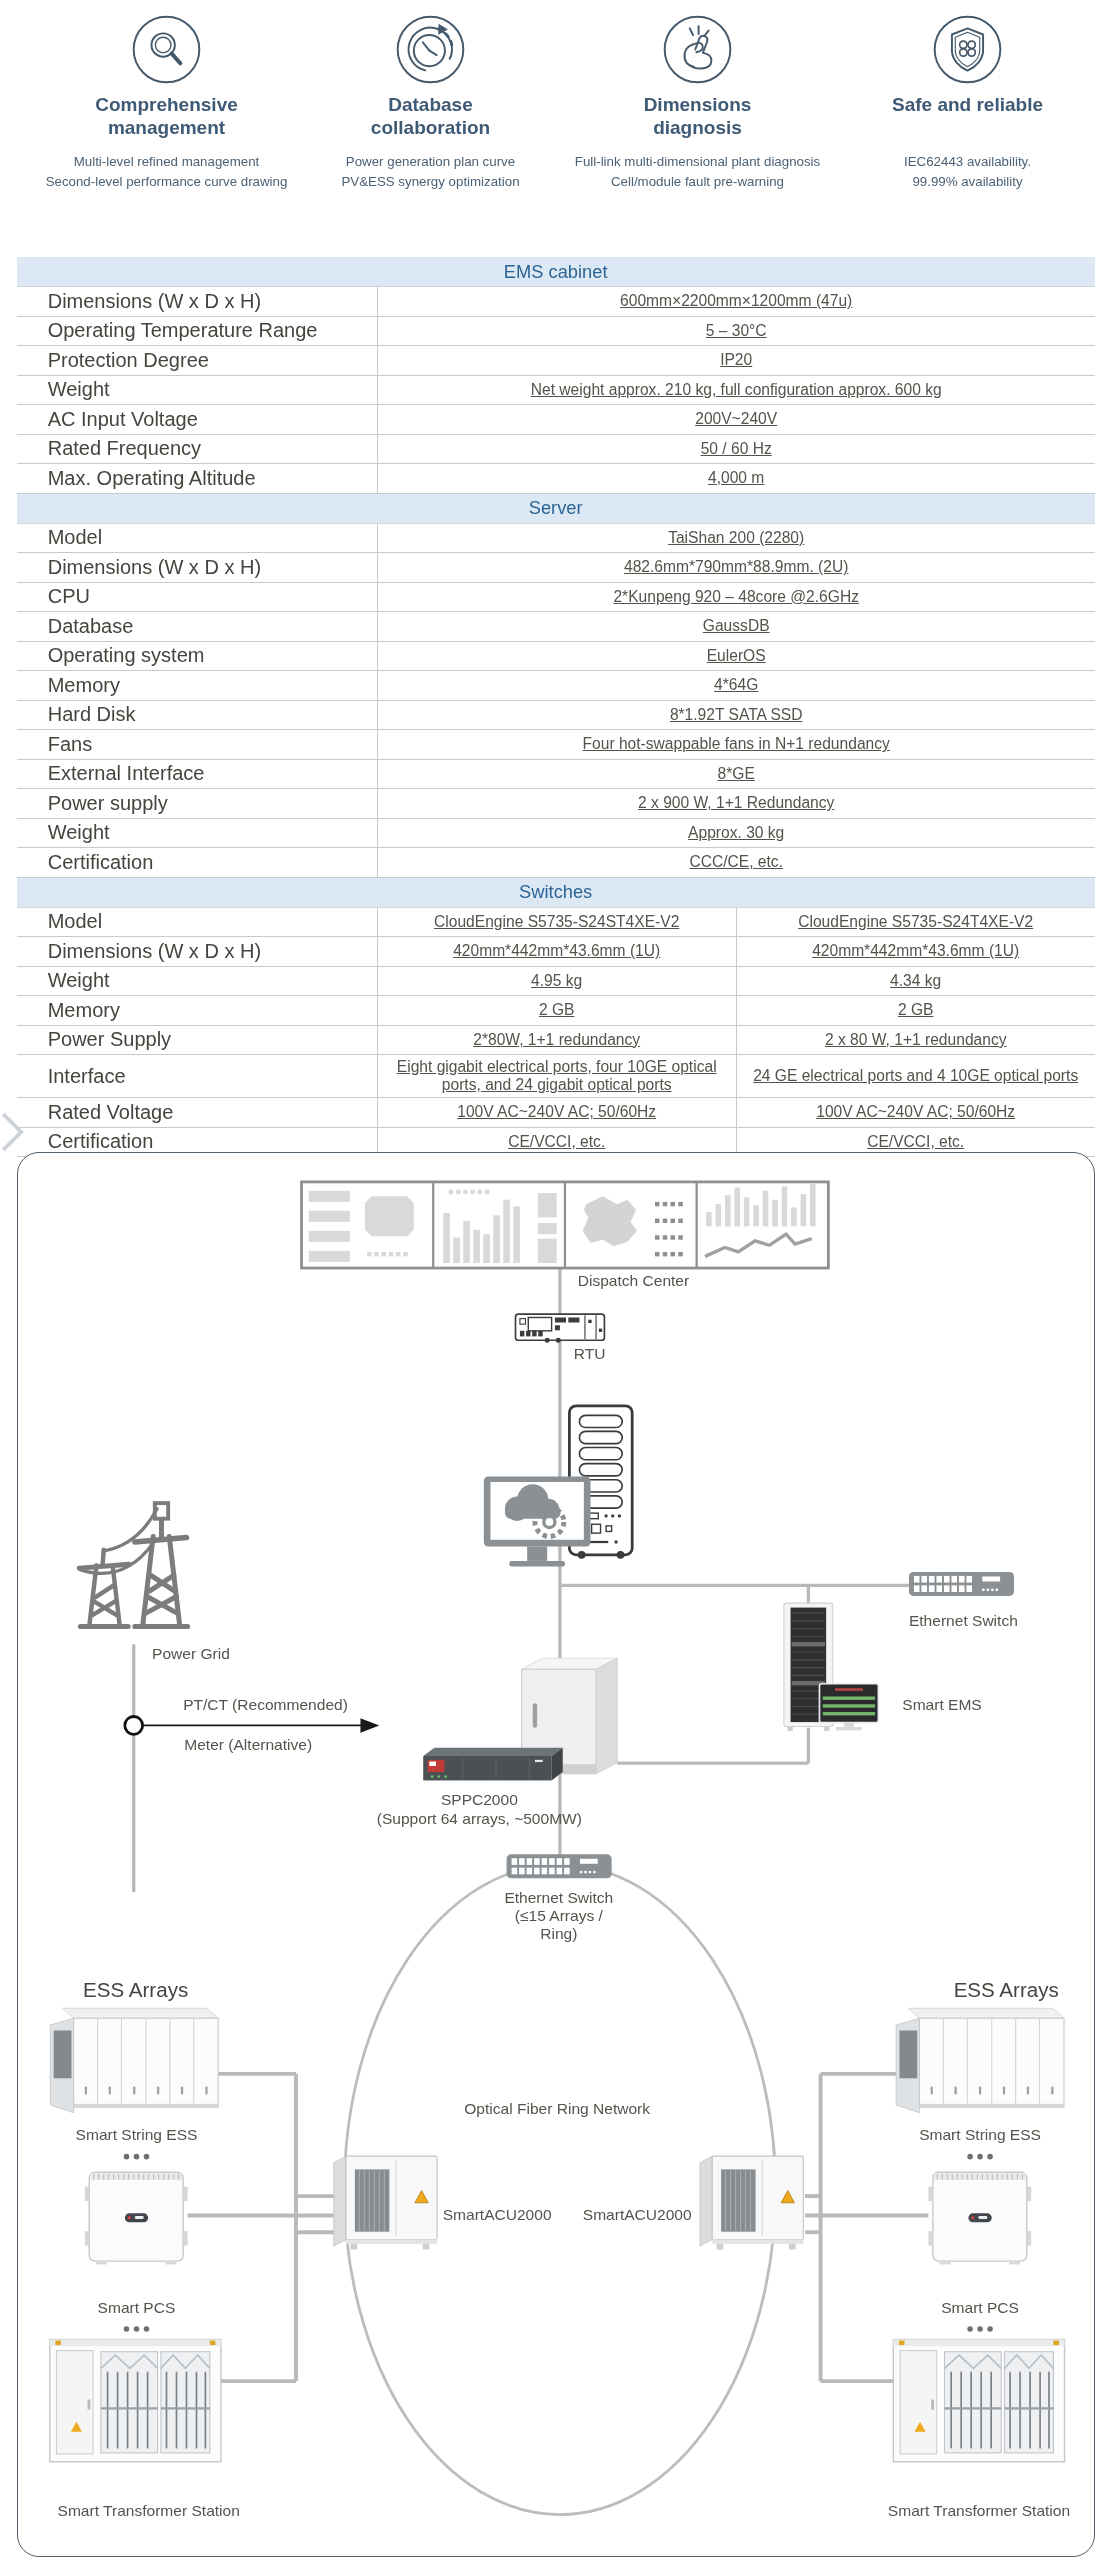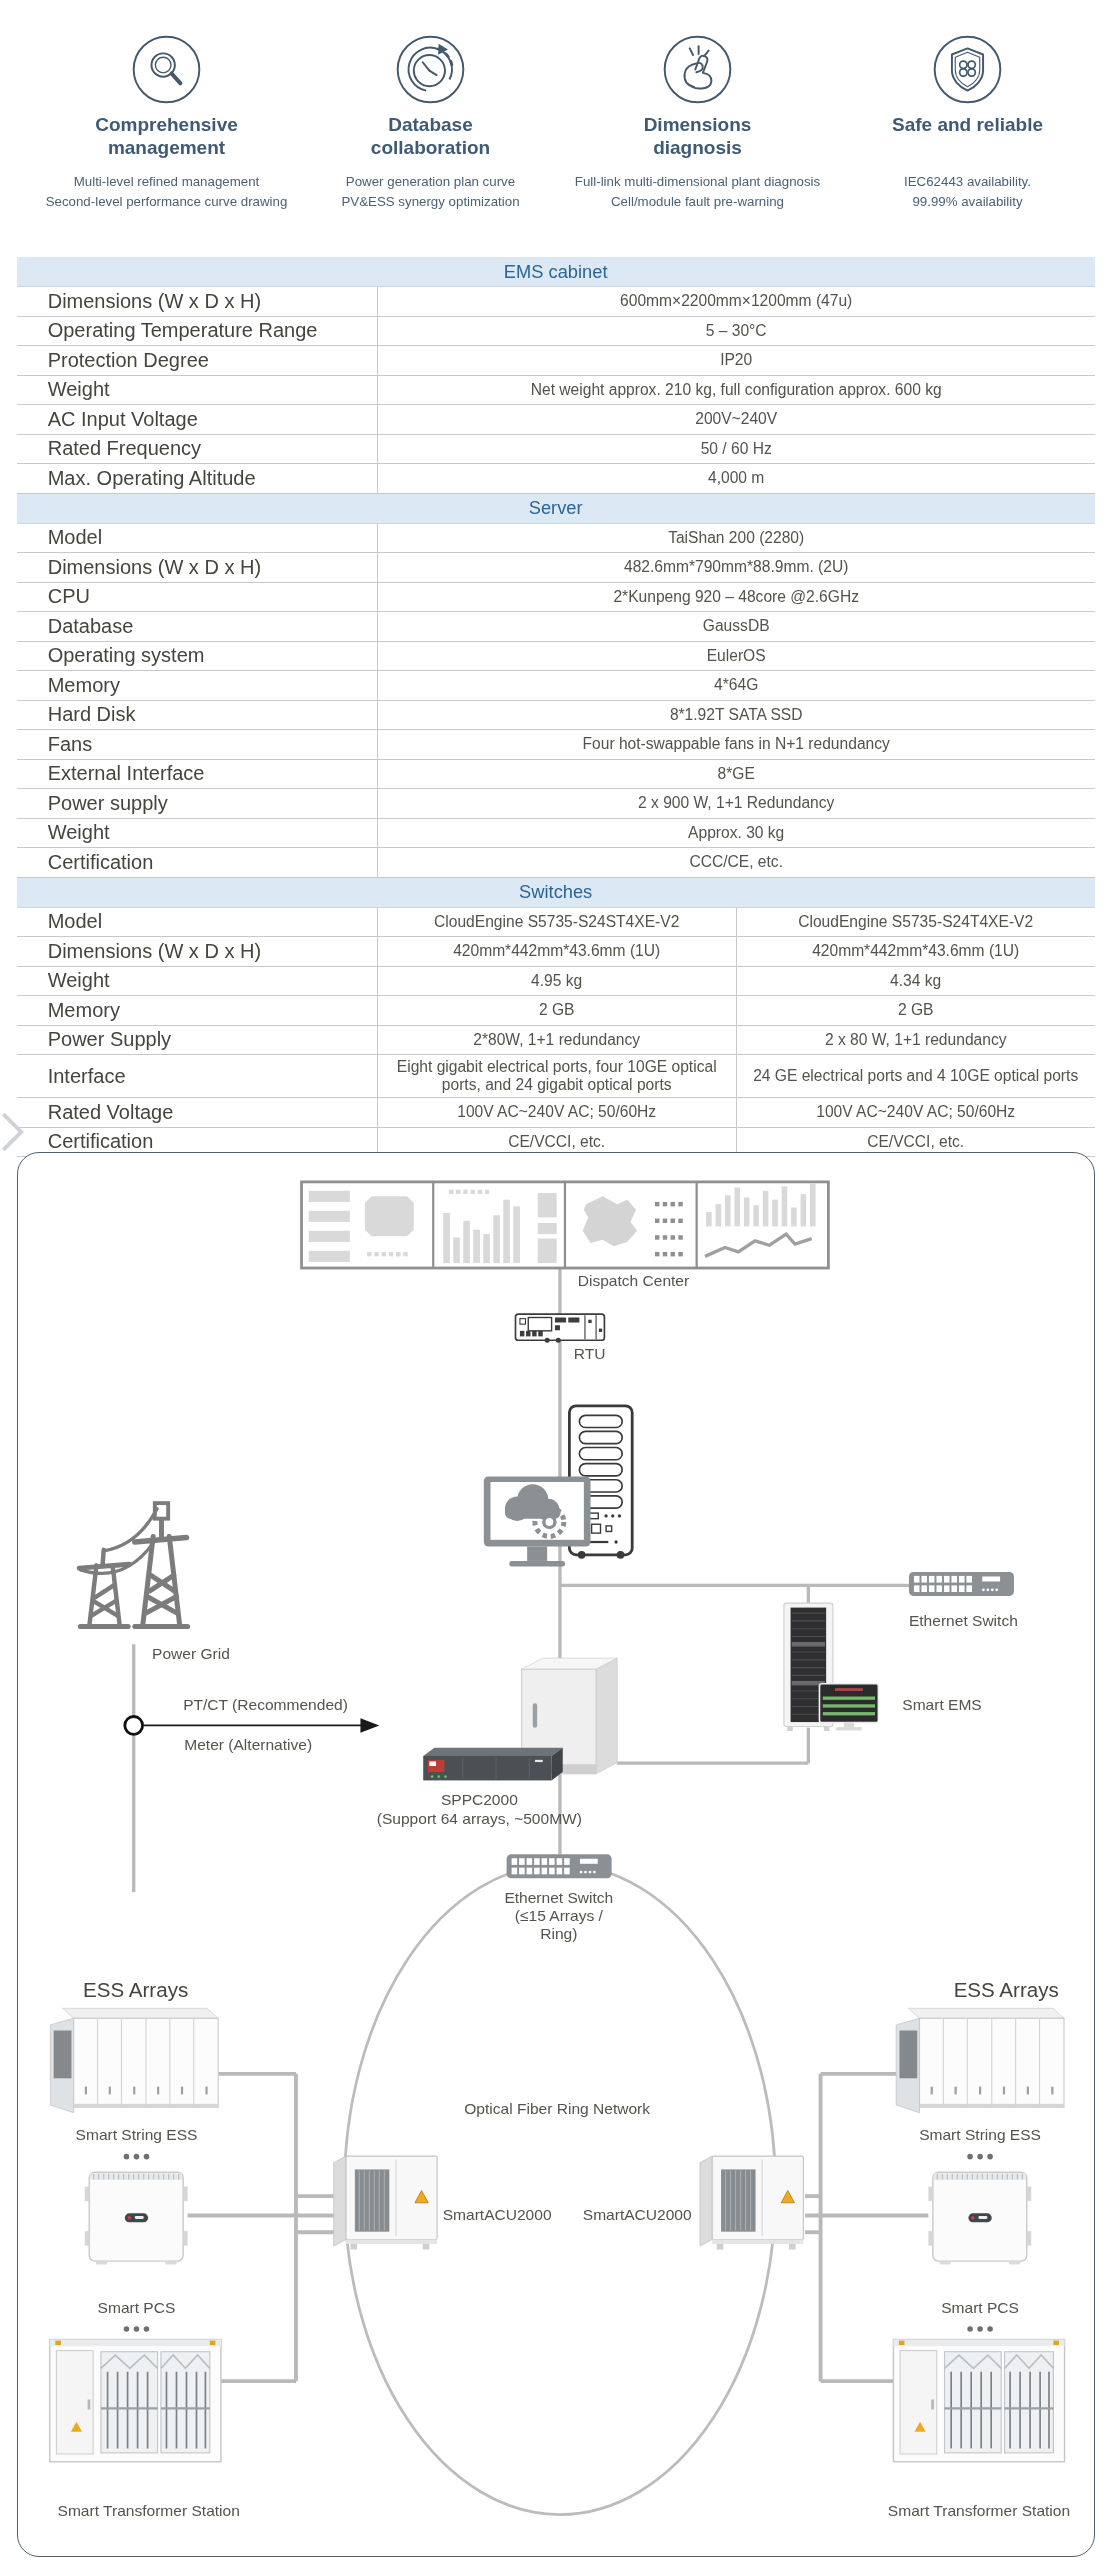--- a/index.html
+++ b/index.html
@@ -1,34 +1,34 @@
 <!DOCTYPE html>
 <html style="font-size:9px"><head>
 <meta charset="utf-8">
 <style>
   html,body{margin:0;padding:0;background:#ffffff;width:1112px;height:2576px;overflow:hidden;
             font-family:"Liberation Sans", sans-serif;}
   .page{position:relative;width:1112px;height:2576px;background:#fff;}
 
   
-  .features{position:absolute;top:27px;left:0;width:896px;height:200px;}
+  .features{position:absolute;top:7px;left:0;width:896px;height:200px;}
   .feature{position:absolute;top:0;width:261px;text-align:center;}
   .ficon{width:69px;height:69px;margin:8.3px auto 0 auto;}
   .ftitle{height:47px;margin-top:9px;font-size:19px;line-height:23px;font-weight:bold;color:#3e5a74;}
   .fdesc{margin-top:12.2px;font-size:13.3px;line-height:20px;color:#4b6175;}
 
   
   .spec{position:absolute;top:226px;left:16.7px;width:1078px;margin-top:31px;}
   .thead{height:29px;background:#dce9f4;border-bottom:0.6px solid #cdd5de;display:flex;align-items:center;
          justify-content:center;font-size:18.3px;color:#2c6496;}
   .trow{display:flex;min-height:29.5px;border-bottom:0.6px solid #c9c9c9;box-sizing:border-box;background:#fff;}
   .tlabel{width:360px;box-sizing:border-box;padding-left:31px;padding-right:6.7px;display:flex;align-items:center;
           font-size:20px;color:#45453e;text-align:center;}
   .tval{flex:1;border-left:0.6px solid #c9c9c9;display:flex;align-items:center;justify-content:center;
-        text-align:center;font-size:15.6px;color:#53534b;padding:3px 11px;box-sizing:border-box;}
+        text-align:center;font-size:15.6px;color:#53534b;padding:3px 11px;box-sizing:border-box;text-decoration:underline;}
 
   .fold{position:absolute;left:0px;top:1112px;width:24.5px;height:40px;}
 
   
   .diagram{position:absolute;top:1152px;left:16.7px;width:1078px;height:1405px;border:1.7px solid #50606e;
            border-radius:22px;box-sizing:border-box;overflow:hidden;background:#fff;}
   .dl{font-size:28px;fill:#54544c;}
   .dh{font-size:37px;fill:#45453f;}
 </style>
 </head>

